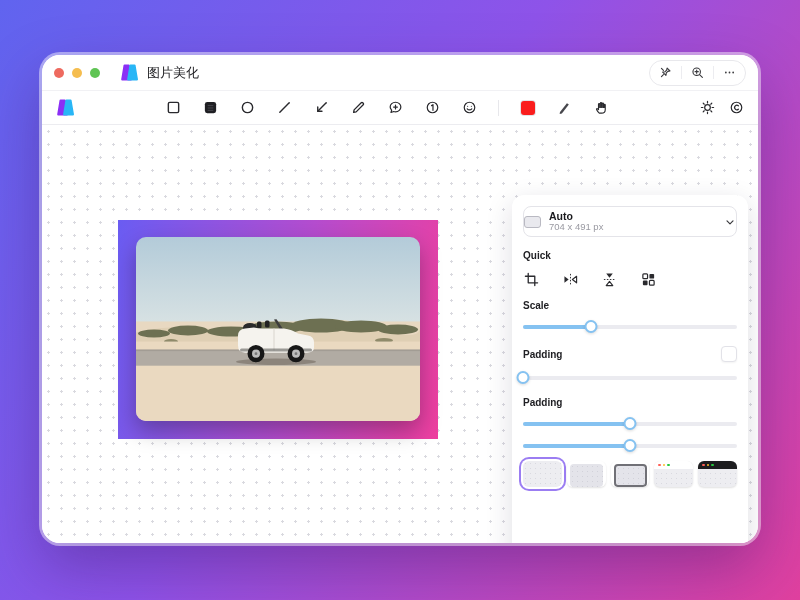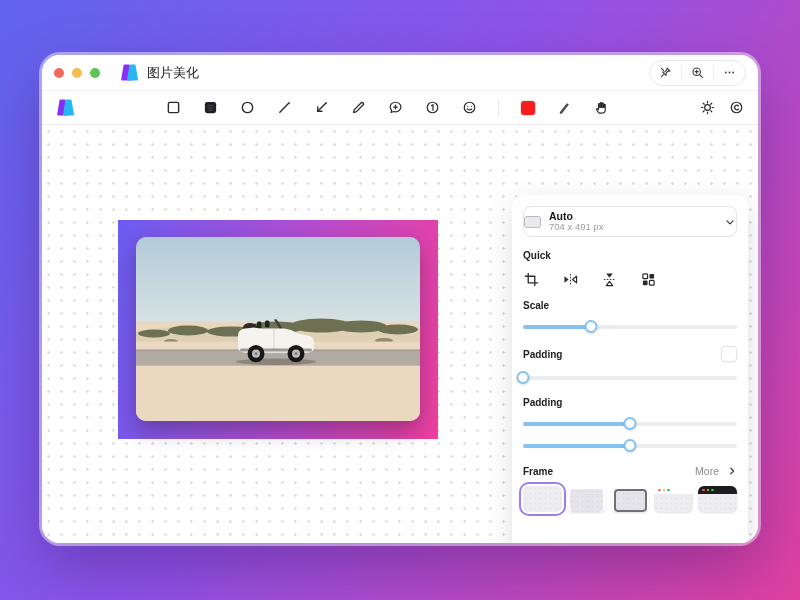--- a/index.html
+++ b/index.html
@@ -346,29 +346,20 @@
         <span class="fill" style="width: 50%;"></span>
         <span class="knob" style="left: 50%;"></span>
       </div>
 
       <div class="slider">
         <span class="track"></span>
         <span class="fill" style="width: 50%;"></span>
         <span class="knob" style="left: 50%;"></span>
       </div>
 
-      <div class="row-between">
-        <span class="sec-label" style="margin-top:0">Frame</span>
-        <span class="more">
-          <span>More</span>
-          <svg width="10" height="10" viewBox="0 0 16 16" fill="none" stroke="currentColor" stroke-width="1.8" stroke-linecap="round" stroke-linejoin="round">
-              <path d="M6 3.5L10.5 8 6 12.5"></path>
-            </svg>
-        </span>
-      </div>
       <div class="frames-row">
         <span class="fthumb sel"></span>
         <span class="fthumb f2">
             <span class="card"></span>
           </span>
         <span class="fthumb f3">
             <span class="card"></span>
           </span>
         <span class="fthumb">
           <span class="bar">

